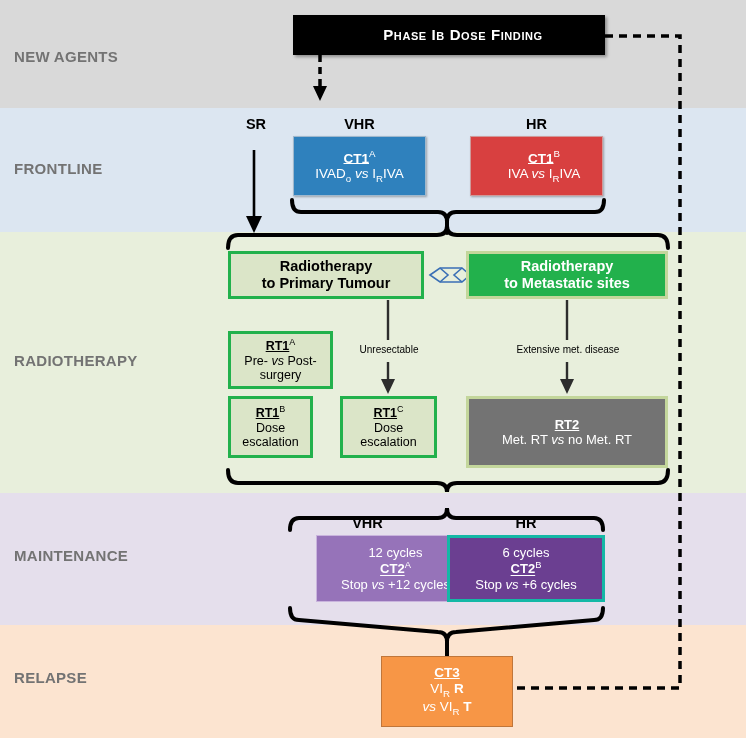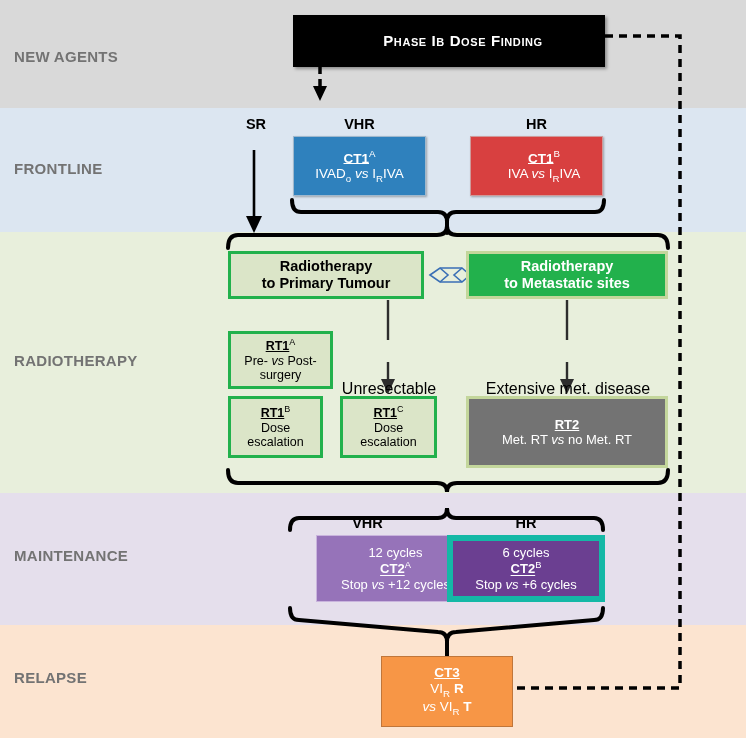--- a/index.html
+++ b/index.html
@@ -25,21 +25,21 @@
   
   .box{position:absolute;box-sizing:border-box;text-align:center;
        display:flex;flex-direction:column;align-items:center;justify-content:center;
        line-height:1.18;}
   .box .ttl{font-weight:bold;text-decoration:underline;}
   .sup{font-size:.72em;vertical-align:super;text-decoration:none;display:inline-block;}
   .sub{font-size:.72em;vertical-align:sub;display:inline-block;}
   i.vs{font-style:italic;}
 
   
-  #phase-box{left:293px;top:15px;width:312px;height:52px;background:#000;
+  #phase-box{left:293px;top:15px;width:312px;height:40px;background:#000;
              color:#fff;box-shadow:2px 2px 3px rgba(0,0,0,.35);padding-left:28px;}
   #phase-box .sc{font-weight:bold;font-size:15px;font-variant:small-caps;letter-spacing:.6px;}
 
   
   #ct1a{left:293px;top:136px;width:133px;height:60px;background:#2f81bd;
         border:1px solid #9fb8cd;color:#fff;font-size:13.5px;
         box-shadow:1px 1px 2px rgba(0,0,0,.3);}
   #ct1b{left:470px;top:136px;width:133px;height:60px;background:#d84040;
         border:1px solid #cf9a9a;color:#fff;font-size:13.5px;
         box-shadow:1px 1px 2px rgba(0,0,0,.3);padding-left:15px;}
@@ -51,36 +51,36 @@
   #hdr-vhr-maint{left:288px;top:515px;width:159px;}
   #hdr-hr-maint{left:447px;top:515px;width:158px;}
 
   
   #rt-primary{left:228px;top:251px;width:196px;height:48px;background:#dbe5c8;
               border:3px solid #22b14c;color:#000;font-weight:bold;font-size:14.5px;}
   #rt-mets{left:466px;top:251px;width:202px;height:48px;background:#22b14c;
            border:3px solid #c3d69b;color:#fff;font-weight:bold;font-size:14.5px;}
   #rt1a{left:228px;top:331px;width:105px;height:58px;background:#dbe5c8;
         border:3px solid #22b14c;color:#000;font-size:12.5px;}
-  #rt1b{left:228px;top:396px;width:95px;height:62px;background:#dbe5c8;
+  #rt1b{left:228px;top:396px;width:85px;height:62px;background:#dbe5c8;
         border:3px solid #22b14c;color:#000;font-size:12.5px;}
   #rt1c{left:340px;top:396px;width:97px;height:62px;background:#dbe5c8;
         border:3px solid #22b14c;color:#000;font-size:12.5px;}
   #rt2{left:466px;top:396px;width:202px;height:72px;background:#737373;
        border:3px solid #c3d69b;color:#fff;font-size:13px;}
 
-  .flow-lbl{position:absolute;font-size:16px;color:#000;text-align:center;white-space:nowrap;margin-top:36px;}
+  .flow-lbl{position:absolute;font-size:10px;color:#000;text-align:center;white-space:nowrap;}
   #lbl-unres{left:328px;top:344px;width:122px;}
   #lbl-ext{left:478px;top:344px;width:180px;}
 
   
   #ct2a{left:288px;top:535px;width:159px;height:67px;background:#9673b9;
         border:1px solid #c9b4dd;color:#fff;font-size:13px;margin-left:28px;}
   #ct2b{left:447px;top:535px;width:158px;height:67px;background:#6b3f91;
-        border:6px solid #14b8a6;color:#fff;font-size:13px;}
+        border:3px solid #14b8a6;color:#fff;font-size:13px;}
 
   
   #ct3{left:381px;top:656px;width:132px;height:71px;background:#f79646;
        border:1px solid #c0763a;color:#fff;font-size:13.5px;}
 
   svg#overlay{position:absolute;left:0;top:0;width:746px;height:738px;
               pointer-events:none;overflow:visible;}
 </style>
 </head>
 <body>

